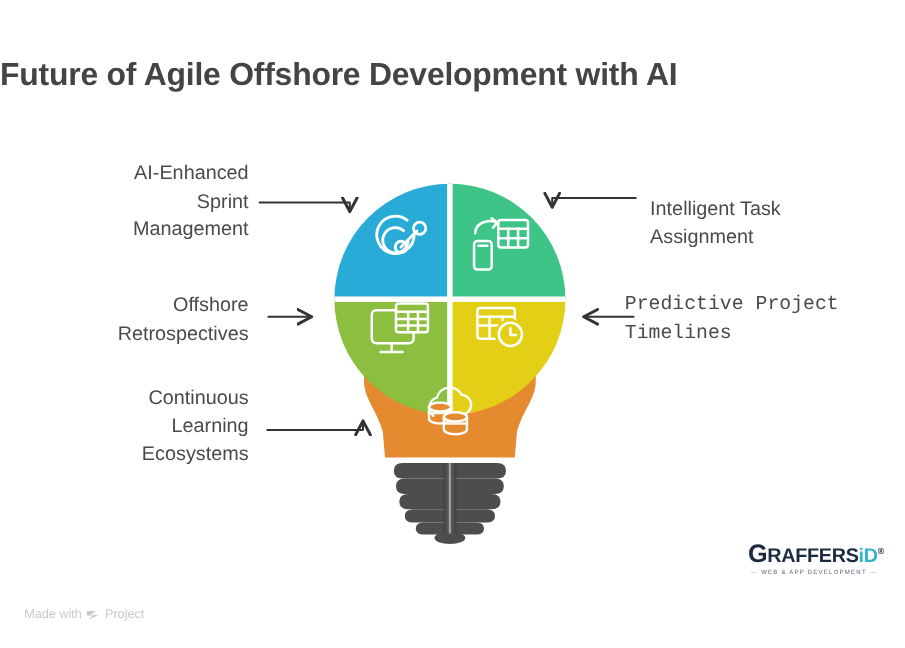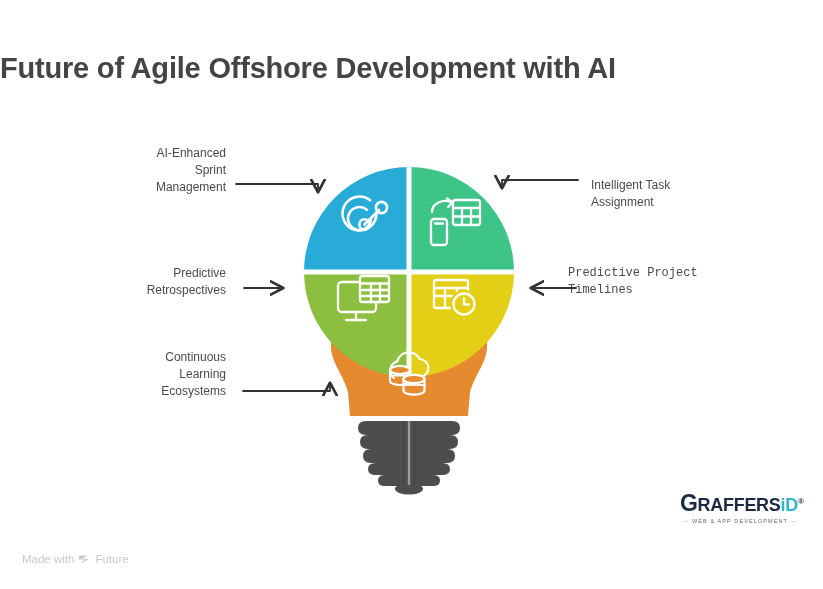--- a/index.html
+++ b/index.html
@@ -17,21 +17,21 @@
     text-align:left;
     font-size:29px;
     font-weight:bold;
     color:#444444;
     letter-spacing:-0.2px;
   }
 
   
   .label{
     position:absolute;
-    font-size:12px;
+    font-size:18px;
     color:#4a4a4a;
     line-height:1.42;
     white-space:pre-line;
   }
   .label.left{text-align:right;}
   .label.right{text-align:left;}
 
   #label-sprint      {right:597px; top:145px; width:220px;}
   #label-retro       {right:597px; top:265px; width:220px;}
   #label-continuous  {right:597px; top:349px; width:220px;}
@@ -87,21 +87,21 @@
 </style>
 </head>
 <body>
 
 <div class="title">Future of Agile Offshore Development with AI</div>
 
 <div class="label left" id="label-sprint">AI-Enhanced
 Sprint
 Management</div>
 
-<div class="label left" id="label-retro">Predictive
+<div class="label left" id="label-retro">Offshore
 Retrospectives</div>
 
 <div class="label left" id="label-continuous">Continuous
 Learning
 Ecosystems</div>
 
 <div class="label right" id="label-task">Intelligent Task
 Assignment</div>
 
 <div class="label right" id="label-timelines">Predictive Project
@@ -247,14 +247,14 @@
   </div>
 </div>
 
 <div class="napkin">
   <span>Made with</span>
   <span>
     <svg width="13" height="12" viewBox="0 0 13 12">
       <path d="M1 2.5 L9 2.5 L4.2 6 L11.5 6 L2.5 10.5 L6.5 6.6 L1 6.6 Z" fill="#c8c8c8"></path>
     </svg>
   </span>
-  <span>Future</span>
+  <span>Project</span>
 </div>
 
 </body></html>

